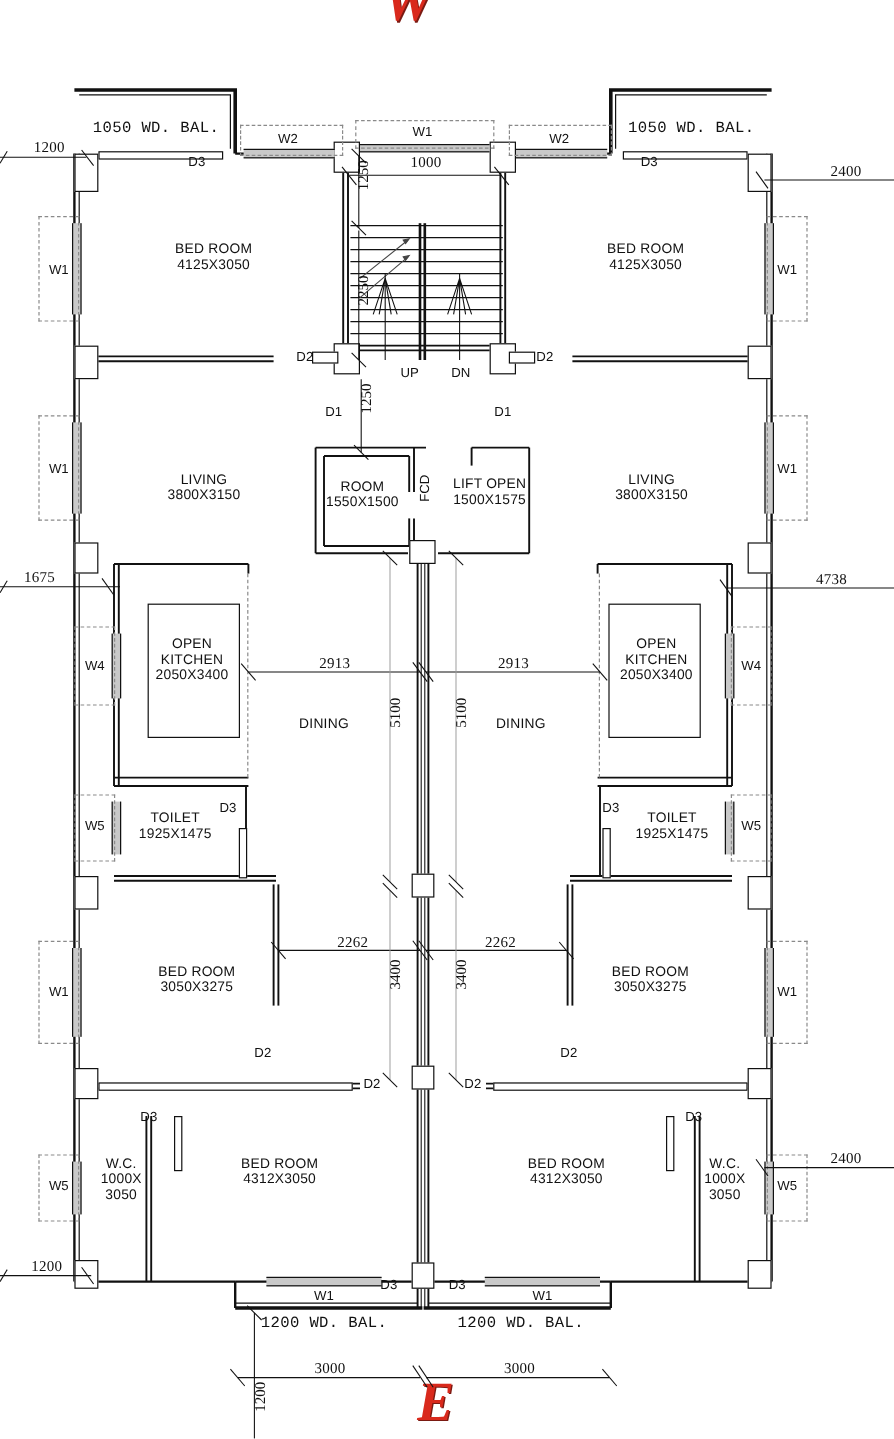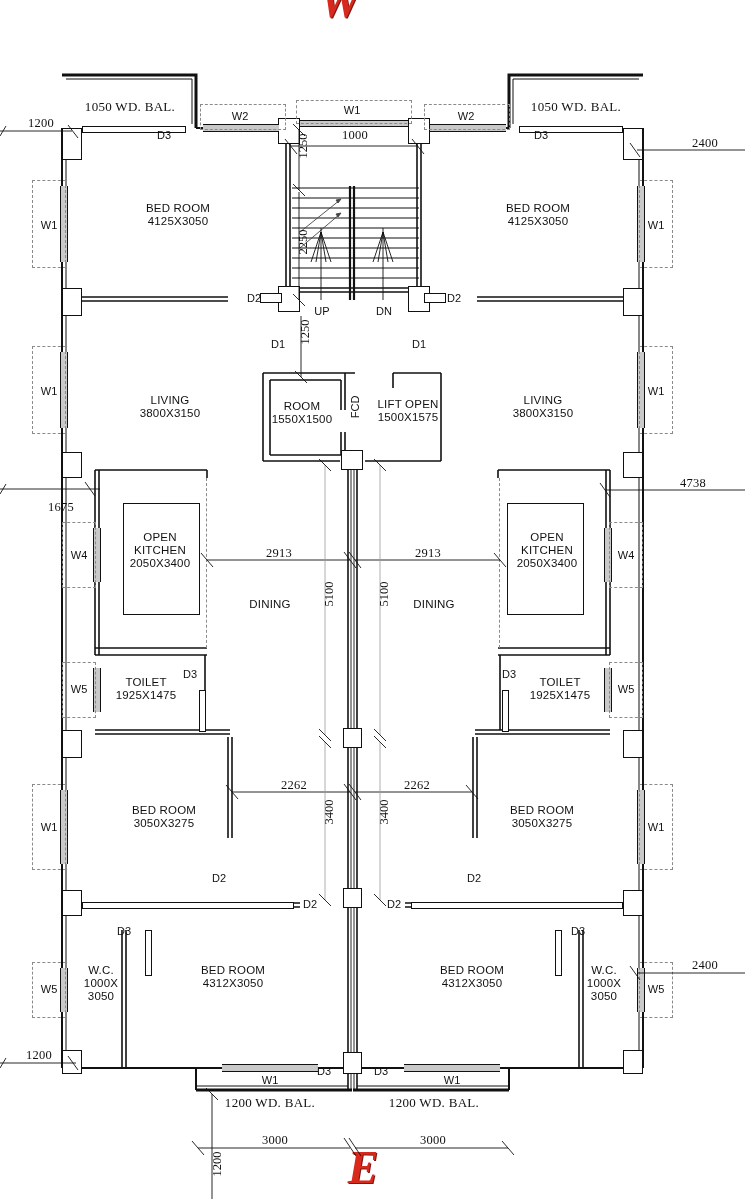--- a/index.html
+++ b/index.html
@@ -6,21 +6,21 @@
   body{font-family:"Liberation Sans",sans-serif;}
   #plan{position:relative;width:745px;height:1199px;background:#ffffff;overflow:hidden;}
   .abs{position:absolute;}
 
   
   .lbl{position:absolute;font-family:"Liberation Sans",sans-serif;color:#111;
        white-space:nowrap;line-height:1.12;text-align:center;}
   .room{font-size:11.5px;letter-spacing:.2px;}
   .room .d{display:block;font-size:11.5px;}
   .tag{font-size:11px;}
-  .bal{font-family:Liberation Serif, serif;font-size:13px;letter-spacing:.3px;}
+  .bal{font-family:Liberation Mono, monospace;font-size:13px;letter-spacing:.3px;}
   .dim{font-family:"Liberation Serif",serif;font-size:12.5px;color:#111;letter-spacing:.2px;}
   .dimv{font-family:"Liberation Serif",serif;font-size:12.5px;color:#111;
         transform-origin:0 0;transform:rotate(-90deg);}
   .compass{font-family:"Liberation Serif",serif;font-weight:bold;font-style:italic;
            font-size:46px;color:#d9291c;text-shadow:1px 1px 0 #7a1a12;}
   .wall-v{position:absolute;background:#111;width:2px;}
   
   .twall{position:absolute;border:1px solid #111;background:#fff;box-sizing:border-box;}
   
   .col{position:absolute;border:1.6px solid #111;background:#fff;box-sizing:border-box;}
@@ -381,21 +381,21 @@
   <div class="lbl room" style="left:262px;top:400px;width:80px;">
     <span>ROOM</span>
     <span class="d">1550X1500</span>
   </div>
   <div class="lbl room" style="left:355px;top:398px;width:106px;">
     <span>LIFT OPEN</span>
     <span class="d">1500X1575</span>
   </div>
   <div class="lbl tag" style="left:348px;top:405px;width:14px;transform:rotate(-90deg);transform-origin:center;">FCD</div>
 
-  <div class="lbl tag" style="left:307px;top:305px;width:30px;">UP</div>
+  <div class="lbl tag" style="left:319px;top:305px;width:30px;text-align:right;">UP</div>
   <div class="lbl tag" style="left:369px;top:305px;width:30px;">DN</div>
 
   <div class="lbl bal" style="left:70px;top:100px;width:120px;">1050 WD. BAL.</div>
   <div class="lbl bal" style="left:516px;top:100px;width:120px;">1050 WD. BAL.</div>
   <div class="lbl bal" style="left:210px;top:1096px;width:120px;">1200 WD. BAL.</div>
   <div class="lbl bal" style="left:374px;top:1096px;width:120px;">1200 WD. BAL.</div>
 
   <svg class="ov">
     <g stroke="#111" stroke-width="0.9" fill="none">
 
@@ -495,21 +495,21 @@
       <path d="M502,1141 L514,1155"></path>
     </g>
 
     <g stroke="#111" stroke-width="0.9" fill="none">
       <path d="M212,1094 L212,1199"></path>
       <path d="M206,1088 L218,1100"></path>
     </g>
   </svg>
 
   <div class="lbl dim" style="left:16px;top:116px;width:50px;">1200</div>
-  <div class="lbl dim" style="left:36px;top:474px;width:50px;margin-top:26px;">1675</div>
+  <div class="lbl dim" style="left:8px;top:474px;width:50px;">1675</div>
   <div class="lbl dim" style="left:14px;top:1048px;width:50px;">1200</div>
   <div class="lbl dim" style="left:680px;top:136px;width:50px;">2400</div>
   <div class="lbl dim" style="left:668px;top:476px;width:50px;">4738</div>
   <div class="lbl dim" style="left:680px;top:958px;width:50px;">2400</div>
 
   <div class="lbl dim" style="left:330px;top:128px;width:50px;">1000</div>
 
   <div class="dimv lbl" style="left:296px;top:172px;width:52px;">1250</div>
   <div class="dimv lbl" style="left:296px;top:268px;width:52px;">2250</div>
   <div class="dimv lbl" style="left:298px;top:358px;width:52px;">1250</div>

